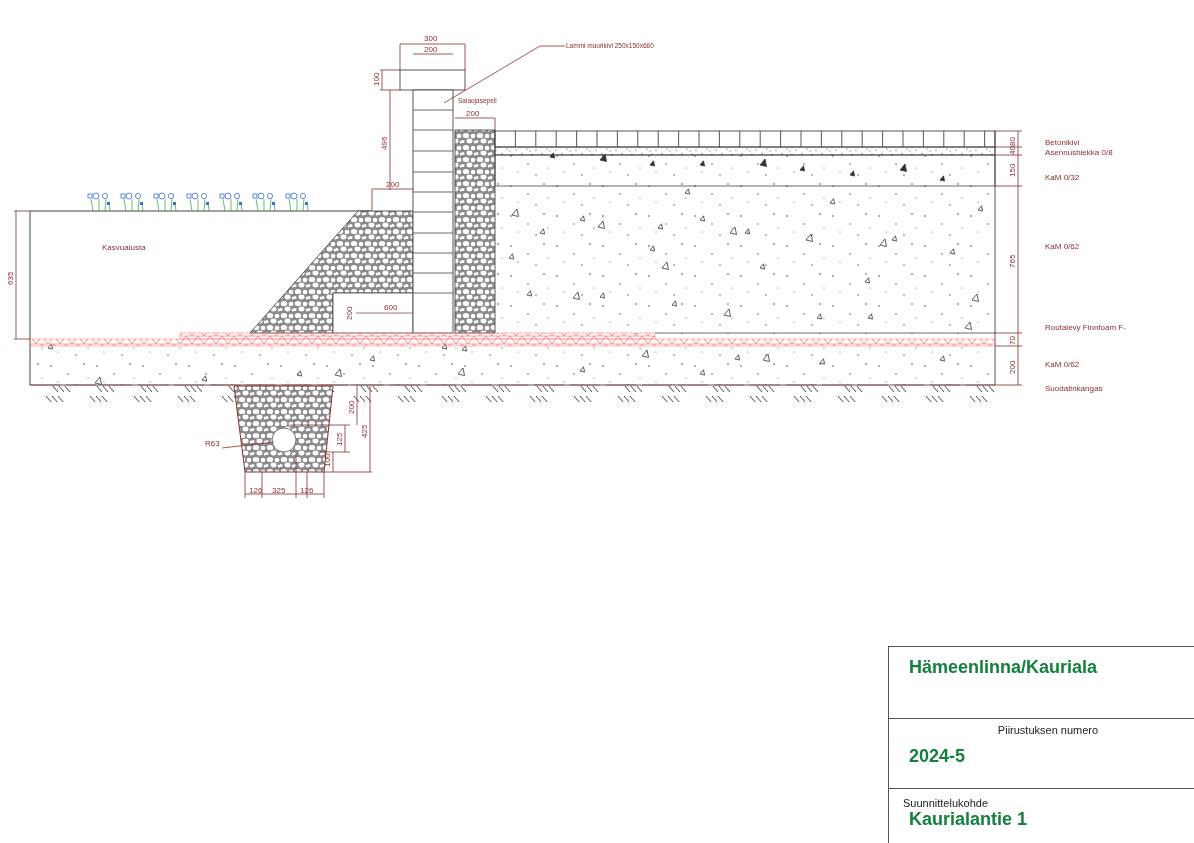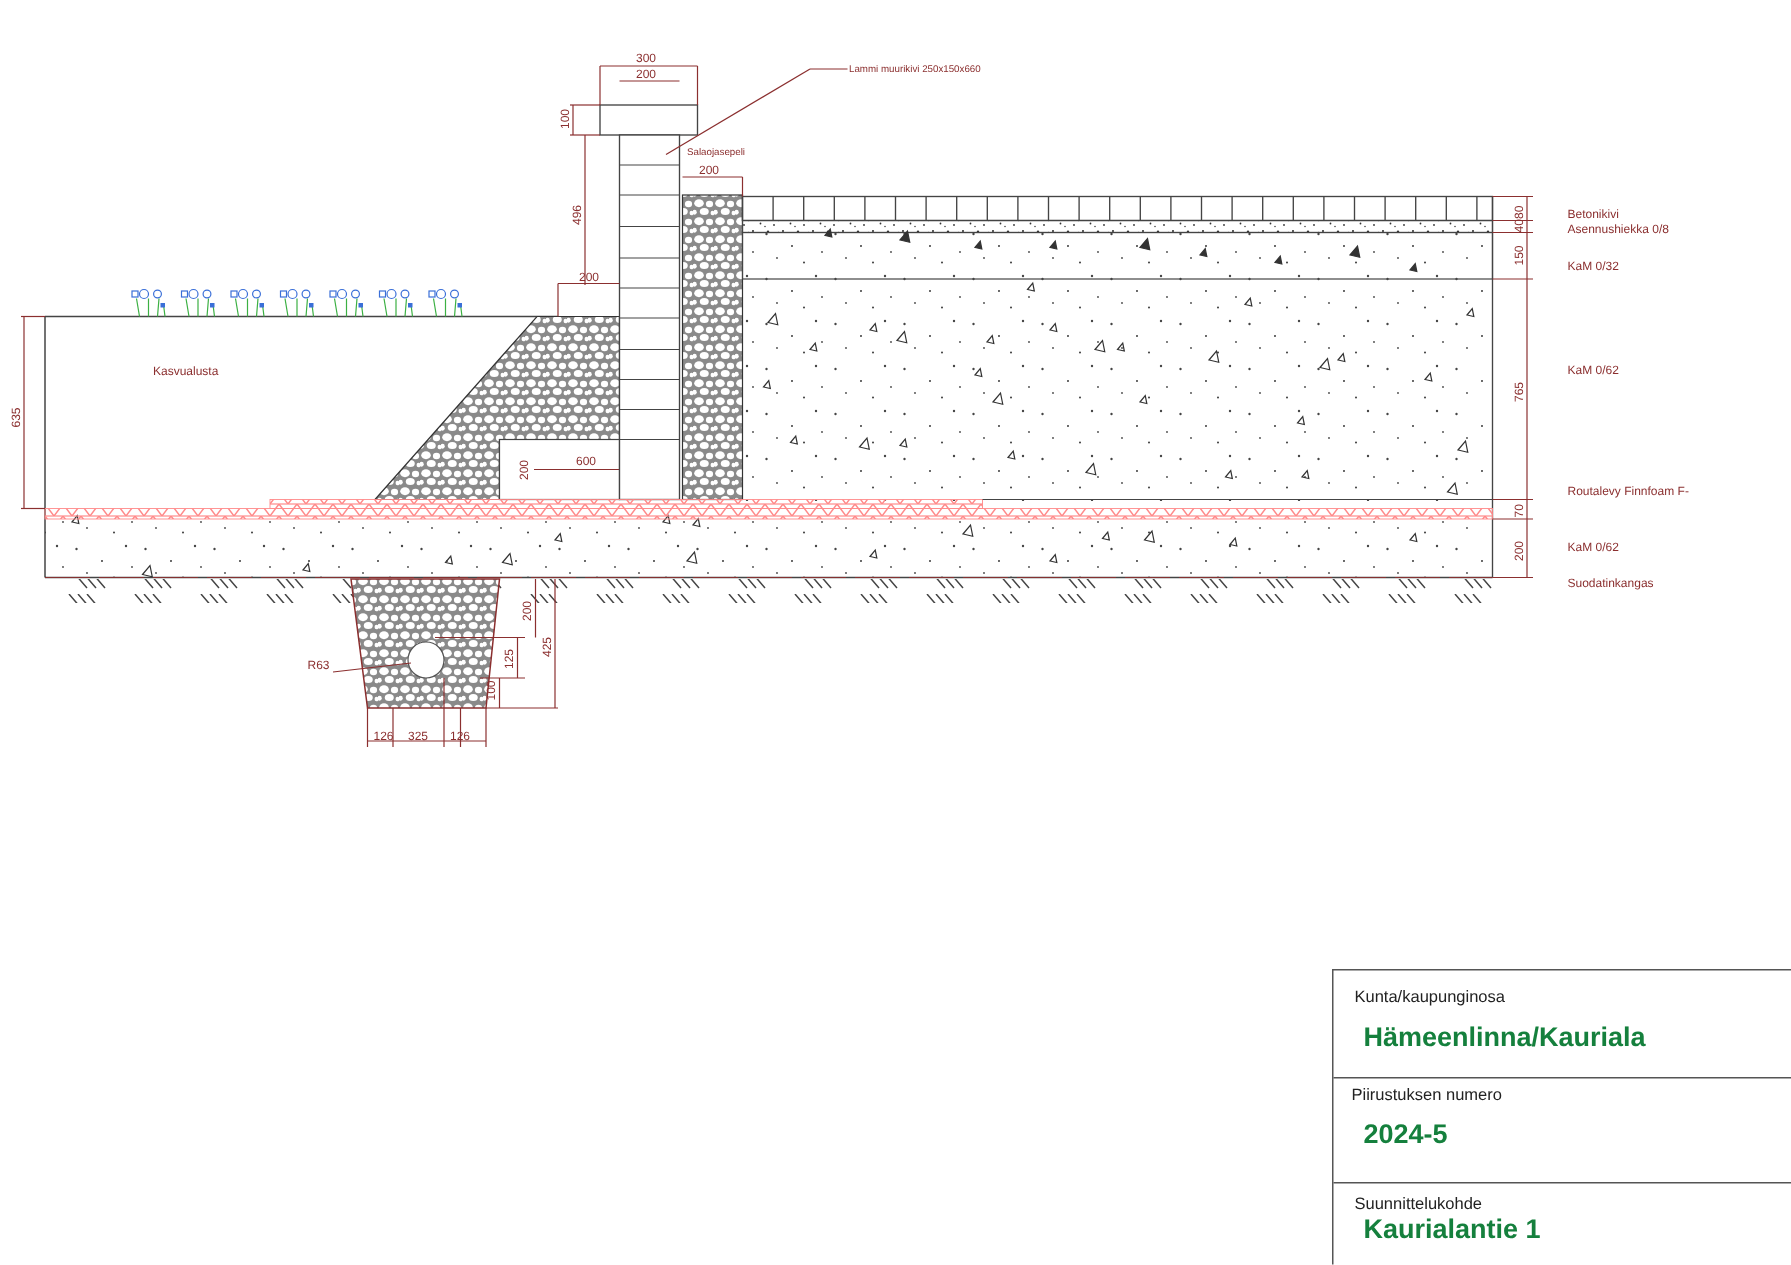--- a/index.html
+++ b/index.html
@@ -321,24 +321,23 @@
   <text class="lbl" x="1045" y="155">Asennushiekka 0/8</text>
   <text class="lbl" x="1045" y="180">KaM 0/32</text>
   <text class="lbl" x="1045" y="249">KaM 0/62</text>
   <text class="lbl" x="1045" y="330">Routalevy Finnfoam F-</text>
   <text class="lbl" x="1045" y="367">KaM 0/62</text>
   <text class="lbl" x="1045" y="391">Suodatinkangas</text>
 </svg>
 
 <div class="title-block">
   <div class="tb-cell" style="height:71px;">
-    <div class="tb-label" style="padding-top:12px;">Kunta/kaupunginosa</div>
     <div class="tb-value" style="padding-top:10px;">Hämeenlinna/Kauriala</div>
   </div>
   <div class="tb-cell" style="height:69px;">
-    <div class="tb-label" style="padding-top:5px;padding-left:12px;">Piirustuksen numero</div>
+    <div class="tb-label" style="padding-top:5px;padding-left:12px;text-align:center;">Piirustuksen numero</div>
     <div class="tb-value" style="padding-top:10px;">2024-5</div>
   </div>
   <div style="height:56px;overflow:hidden;">
     <div class="tb-label" style="padding-top:8px;">Suunnittelukohde</div>
     <div class="tb-value" style="line-height:20px;">Kaurialantie 1</div>
   </div>
 </div>
 
 </body></html>

